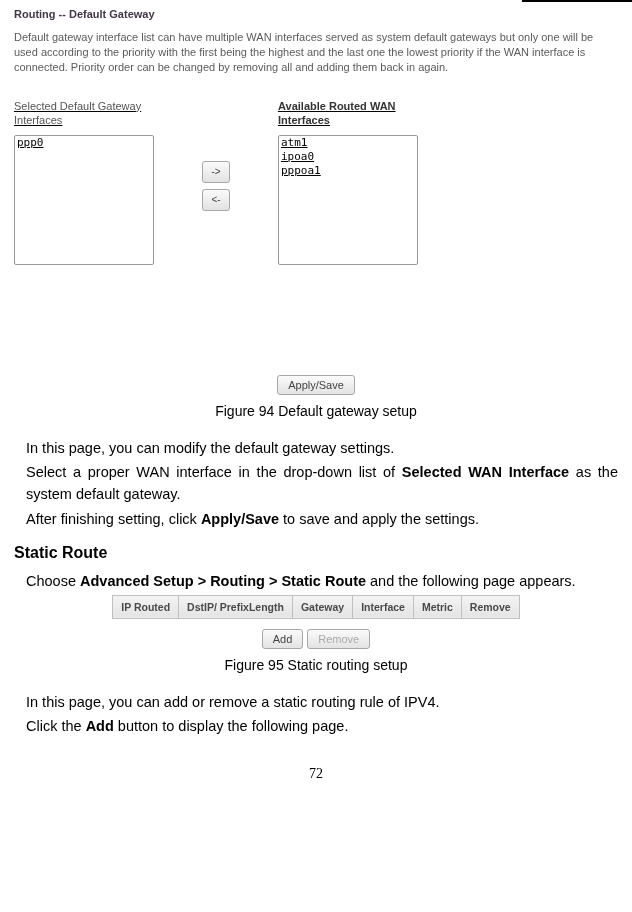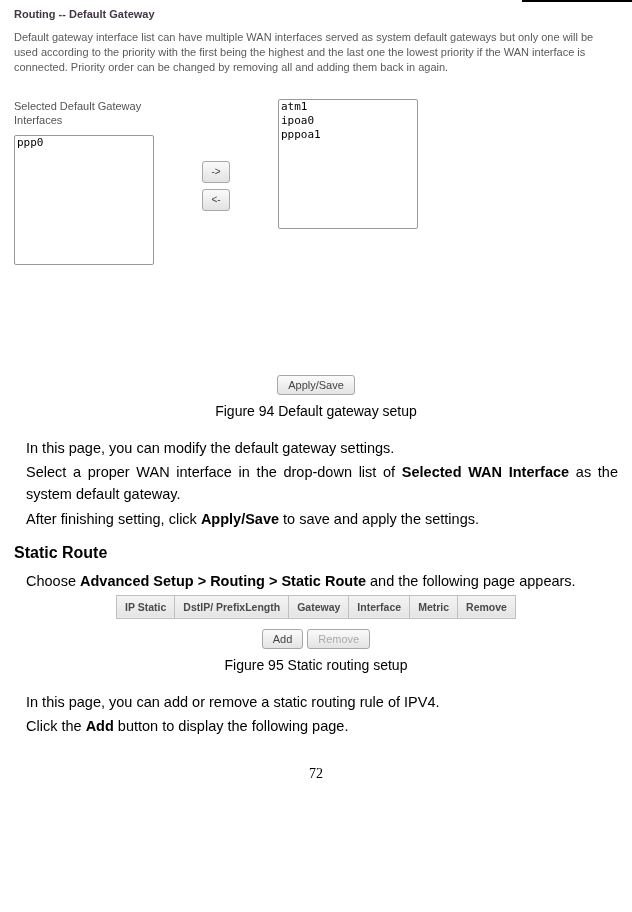--- a/index.html
+++ b/index.html
@@ -27,20 +27,21 @@
   }
   .gateway-area {
     display: flex;
     flex-direction: row;
     gap: 48px;
   }
   .col {
     display: flex;
     flex-direction: column;
     width: 140px;
+    text-decoration: underline;
   }
   .col-label {
     font-size: 11px;
     color: #545454;
     font-family: "Segoe UI", Tahoma, sans-serif;
     line-height: 1.3;
     margin-bottom: 8px;
     height: 28px;
   }
   .col-label.bold { font-weight: bold; color: #333; }
@@ -165,20 +166,21 @@
           <option>ppp0</option>
         </select>
     </div>
 
     <div class="arrow-col">
       <button class="arrow-btn">-&gt;</button>
       <button class="arrow-btn">&lt;-</button>
     </div>
 
     <div class="col">
+      <div class="col-label bold">Available Routed WAN Interfaces</div>
       <select class="listbox" multiple="" size="8" id="avail-list">
           <option>atm1</option>
           <option>ipoa0</option>
           <option>pppoa1</option>
         </select>
     </div>
   </div>
 
   <div class="apply-row">
     <button class="big-btn">Apply/Save</button>
@@ -201,21 +203,21 @@
 
 <p class="body-text">
   <span>Choose </span><b>Advanced Setup &gt; Routing &gt; Static Route</b><span> and the following page appears.</span>
 </p>
 
 <div>
   <div class="static-table-img">
     <table class="hdr">
       <tbody>
           <tr id="static-hdr-row">
-            <th>IP Static</th>
+            <th>IP Routed</th>
             <th>DstIP/ PrefixLength</th>
             <th>Gateway</th>
             <th>Interface</th>
             <th>Metric</th>
             <th>Remove</th>
           </tr>
     </tbody>
       </table>
     <div class="tbl-btn-row">
       <button class="big-btn">Add</button>

